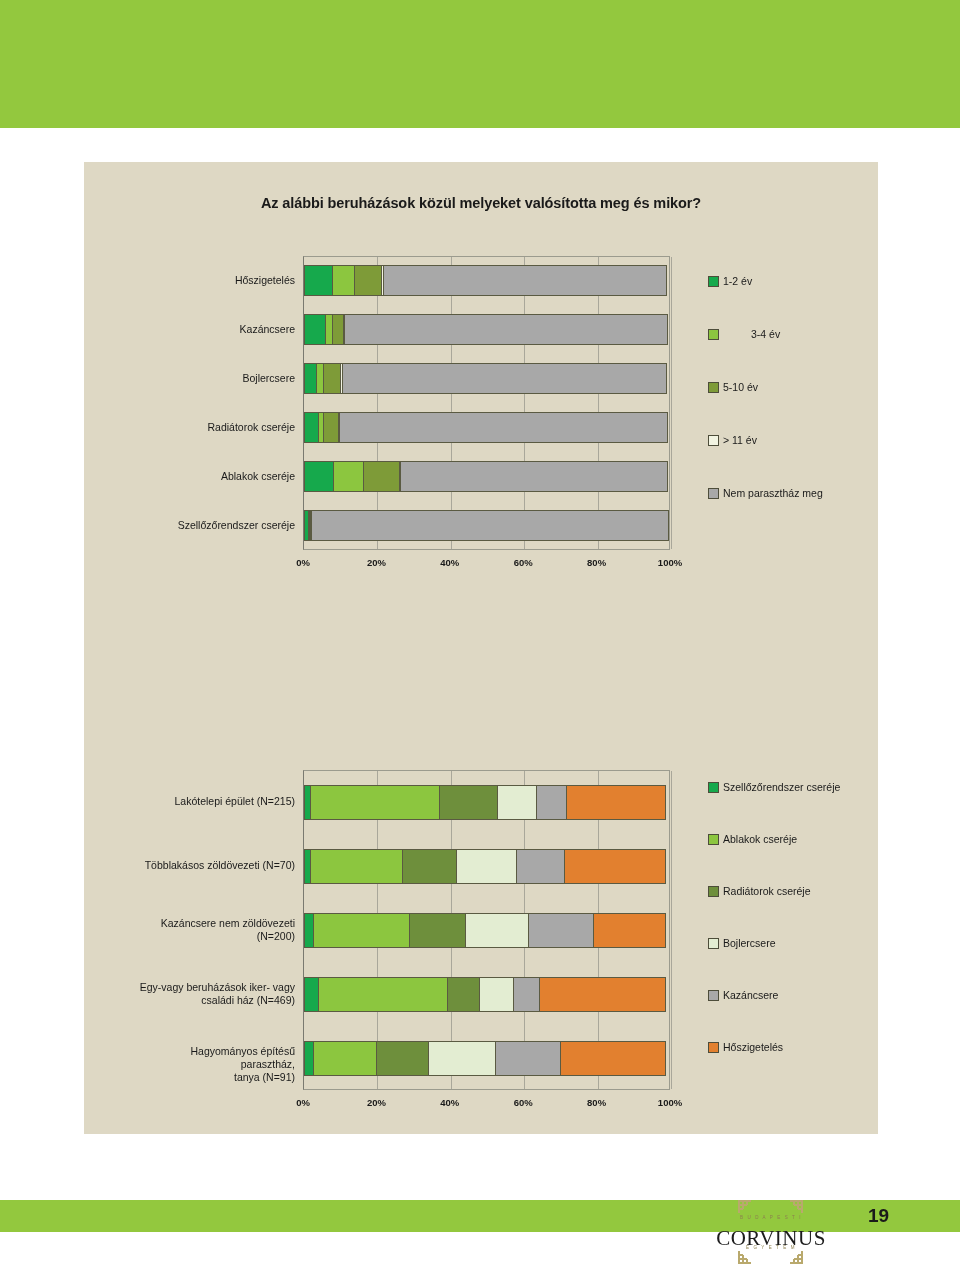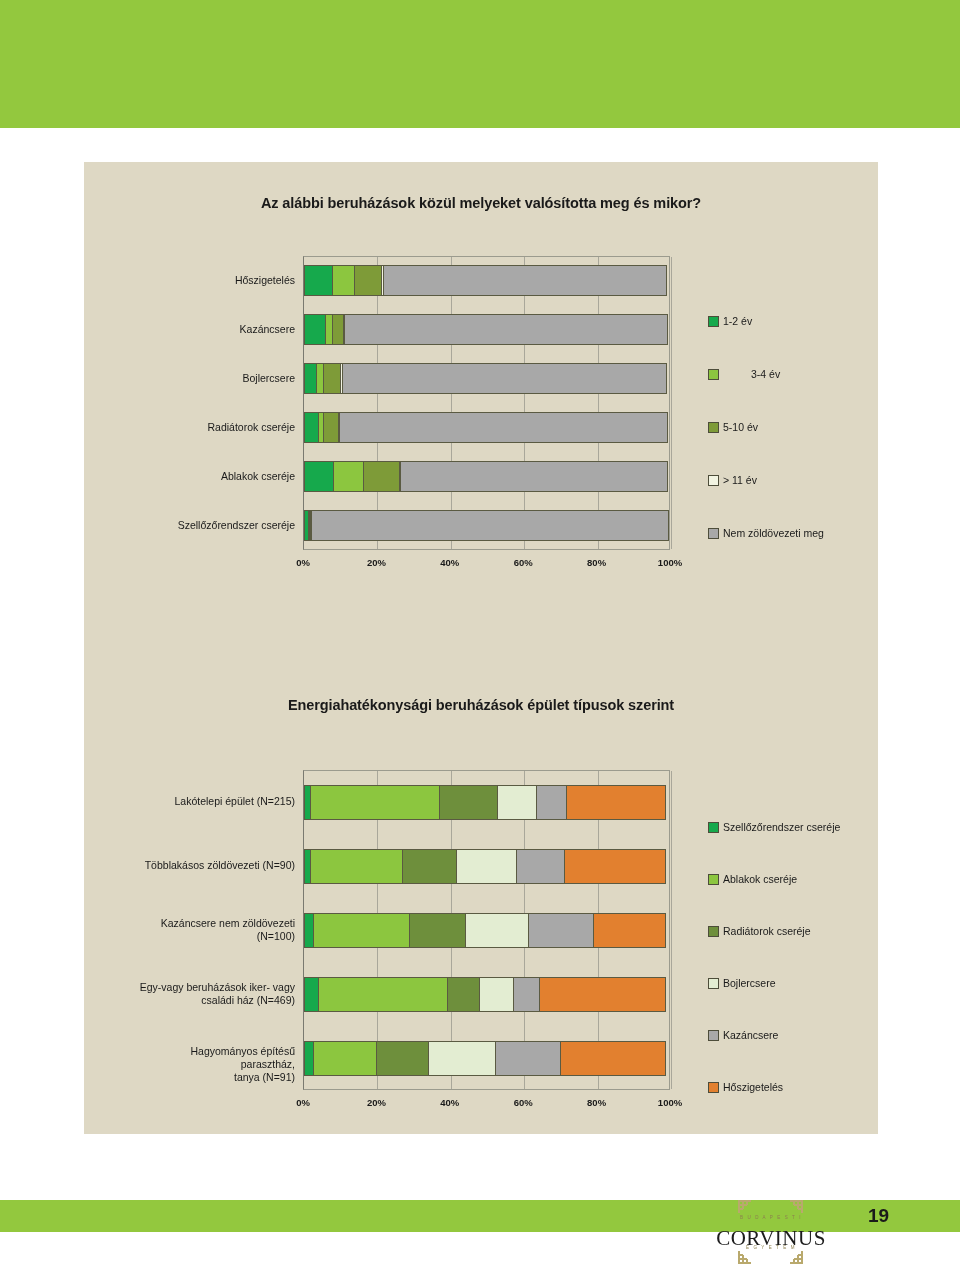--- a/index.html
+++ b/index.html
@@ -67,21 +67,21 @@
   }
 
   .ticklabel {
     position: absolute; text-align: center; color: #1a1a1a;
     font-weight: bold;
   }
 
   .legend { position: absolute; }
   .legend-item {
     position: absolute; display: flex; align-items: center; gap: 4px;
-    white-space: nowrap; color: #1a1a1a; margin-top: 40px;
+    white-space: nowrap; color: #1a1a1a;
   }
   .swatch {
     width: 11px; height: 11px; flex: 0 0 11px;
     border: 1px solid #4d4d3a;
   }
 
   
   .footer-logo {
     position: absolute; left: 716px; top: 1200px;
     width: 110px; height: 64px;
@@ -210,45 +210,44 @@
           <div class="legend-item" style="left: 624px; top: 219px; font-size: 10.5px;">
             <span class="swatch" style="background: rgb(126, 155, 56);"></span>
             <span>5-10 év</span>
           </div>
           <div class="legend-item" style="left: 624px; top: 272px; font-size: 10.5px;">
             <span class="swatch" style="background: rgb(242, 244, 226);"></span>
             <span>&gt; 11 év</span>
           </div>
           <div class="legend-item" style="left: 624px; top: 325px; font-size: 10.5px;">
             <span class="swatch" style="background: rgb(168, 168, 168);"></span>
-            <span>Nem zöldövezeti meg</span>
+            <span>Nem parasztház meg</span>
           </div>
         </div>
     </div>
 
-    <div class="chart-title" id="title2">Energiahatékonysági beruházások épület típusok szerint</div>
 
     <div class="chart" id="chart2">
       <div class="plot" id="plot2" style="left: 219px; top: 608px; width: 367px; height: 320px;">
           <div class="gridline" style="left: 73.4px;"></div>
           <div class="gridline" style="left: 146.8px;"></div>
           <div class="gridline" style="left: 220.2px;"></div>
           <div class="gridline" style="left: 293.6px;"></div>
           <div class="gridline" style="left: 367px;"></div>
         </div>
       <div id="chart2-cats">
           <div class="catlabel" style="font-size: 10.5px; width: 160px; left: 51px; top: 633.438px;">
             <div>Lakótelepi épület (N=215)</div>
           </div>
           <div class="catlabel" style="font-size: 10.5px; width: 160px; left: 51px; top: 697.438px;">
-            <div>Többlakásos zöldövezeti (N=90)</div>
+            <div>Többlakásos zöldövezeti (N=70)</div>
           </div>
           <div class="catlabel" style="font-size: 10.5px; width: 160px; left: 51px; top: 754.875px;">
             <div>Kazáncsere nem zöldövezeti</div>
-            <div>(N=100)</div>
+            <div>(N=200)</div>
           </div>
           <div class="catlabel" style="font-size: 10.5px; width: 160px; left: 51px; top: 818.875px;">
             <div>Egy-vagy beruházások iker- vagy</div>
             <div>családi ház (N=469)</div>
           </div>
           <div class="catlabel" style="font-size: 10.5px; width: 160px; left: 51px; top: 882.875px;">
             <div>Hagyományos építésű parasztház,</div>
             <div>tanya (N=91)</div>
           </div>
         </div>

